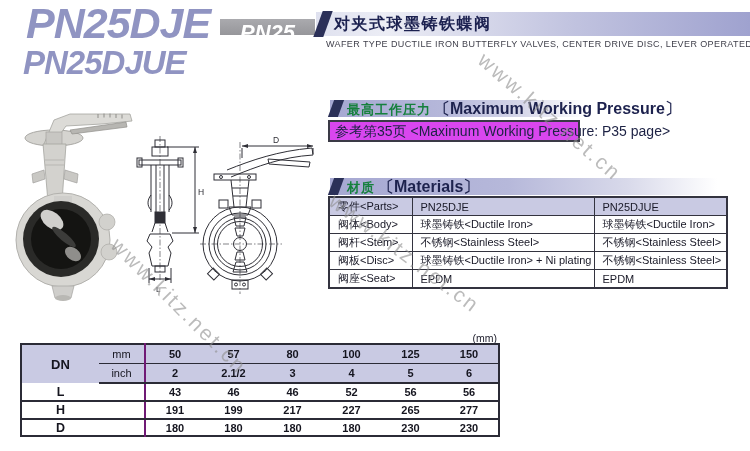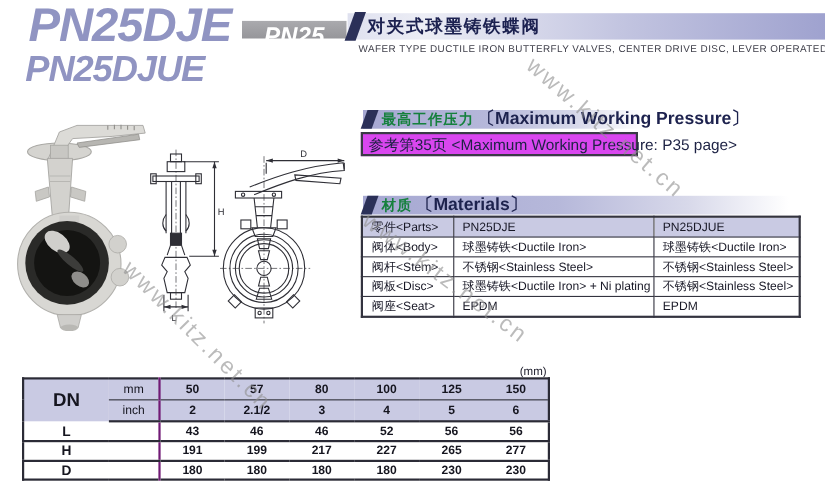--- a/index.html
+++ b/index.html
@@ -74,21 +74,21 @@
   .materials-table tr.hdr td { background:#c9cae3; }
   
   .unit-note { position:absolute; left:455px; top:332px; width:42px; text-align:right; font-size:10.5px; color:#222230; }
   .dims-table {
     position:absolute; left:20px; top:343px; width:478px;
     border-collapse:collapse; table-layout:fixed;
     border:2px solid #2b2b36; background:#ffffff;
   }
   .dims-table td { text-align:center; font-size:11px; color:#15151f; padding:0; }
   .dims-table tr.hrow td { background:#c9cae3; }
-  .dims-table td.dn { font-weight:bold; font-size:17px; }
+  .dims-table td.dn { font-weight:bold; font-size:13px; }
   .dims-table td.sub { font-weight:normal; font-size:11px; }
   .dims-table td.lab { font-weight:bold; font-size:12.5px; }
   .dims-table td.val { font-weight:bold; }
   .dims-table td.firstdata { border-left:2px solid #701a75; }
   .dims-table tr.r-mm td.thin { border-bottom:1px solid #2b2b36; }
   .dims-table tr.r-inch td { border-bottom:2px solid #2b2b36; }
   .dims-table tr.r-l td, .dims-table tr.r-h td { border-bottom:2px solid #2b2b36; }
   
   .drawings { position:absolute; left:10px; top:100px; }
   

